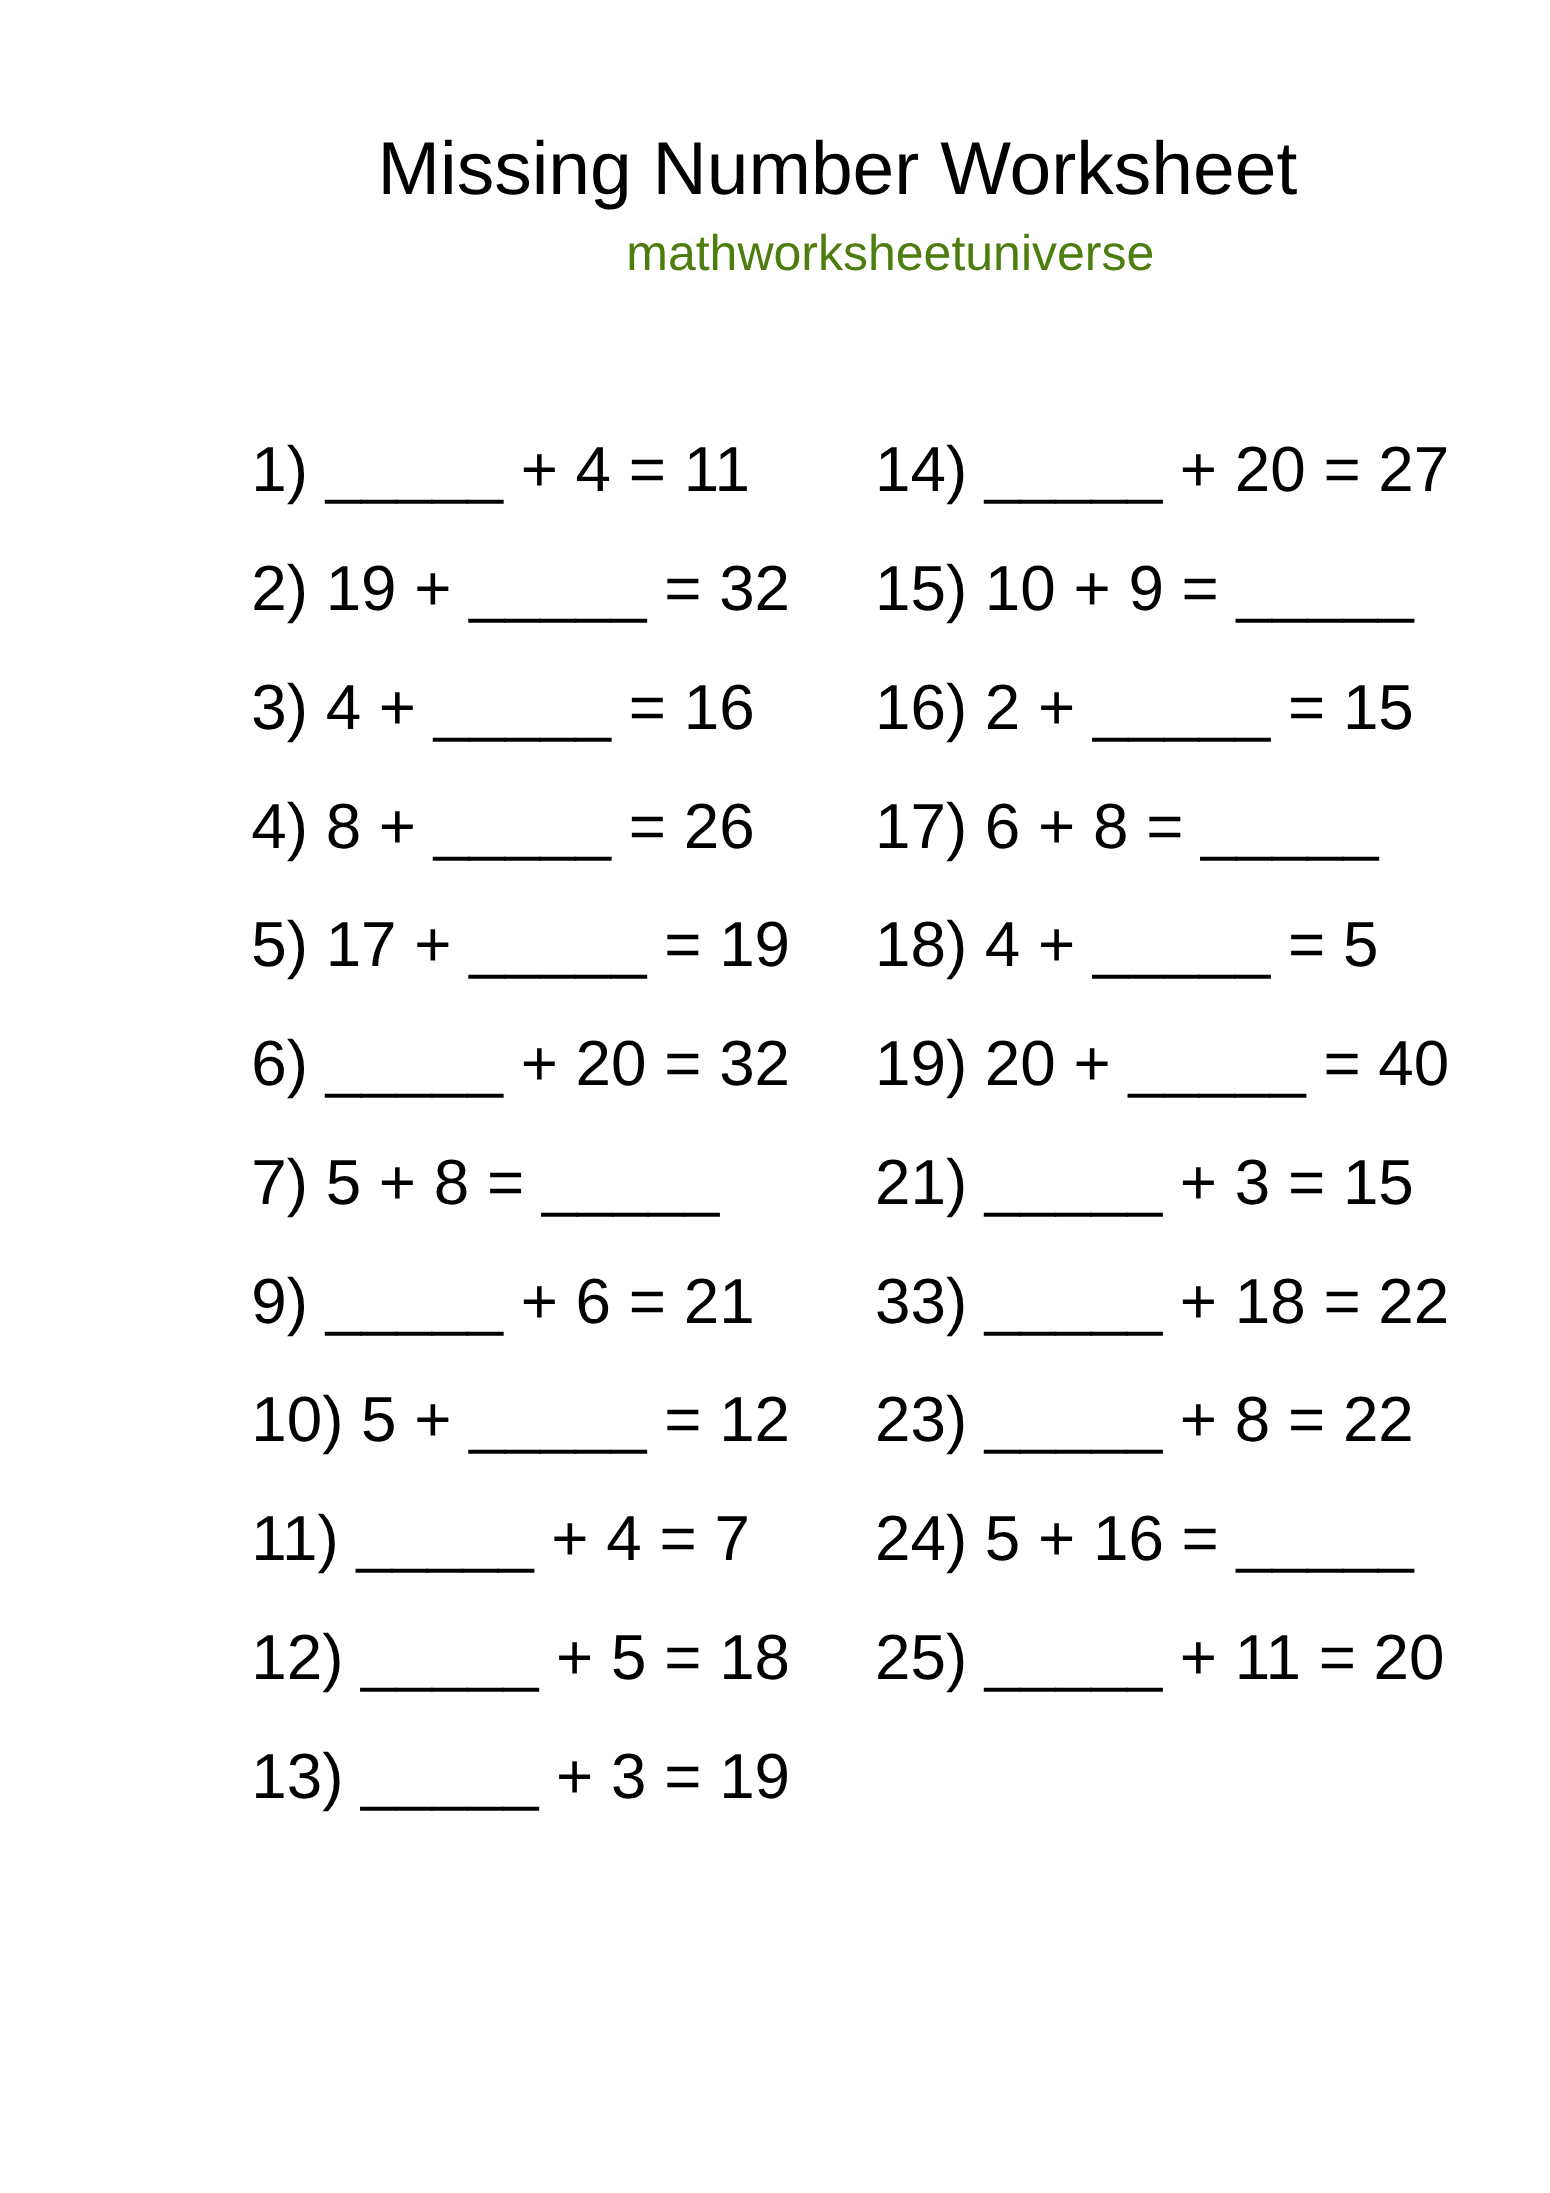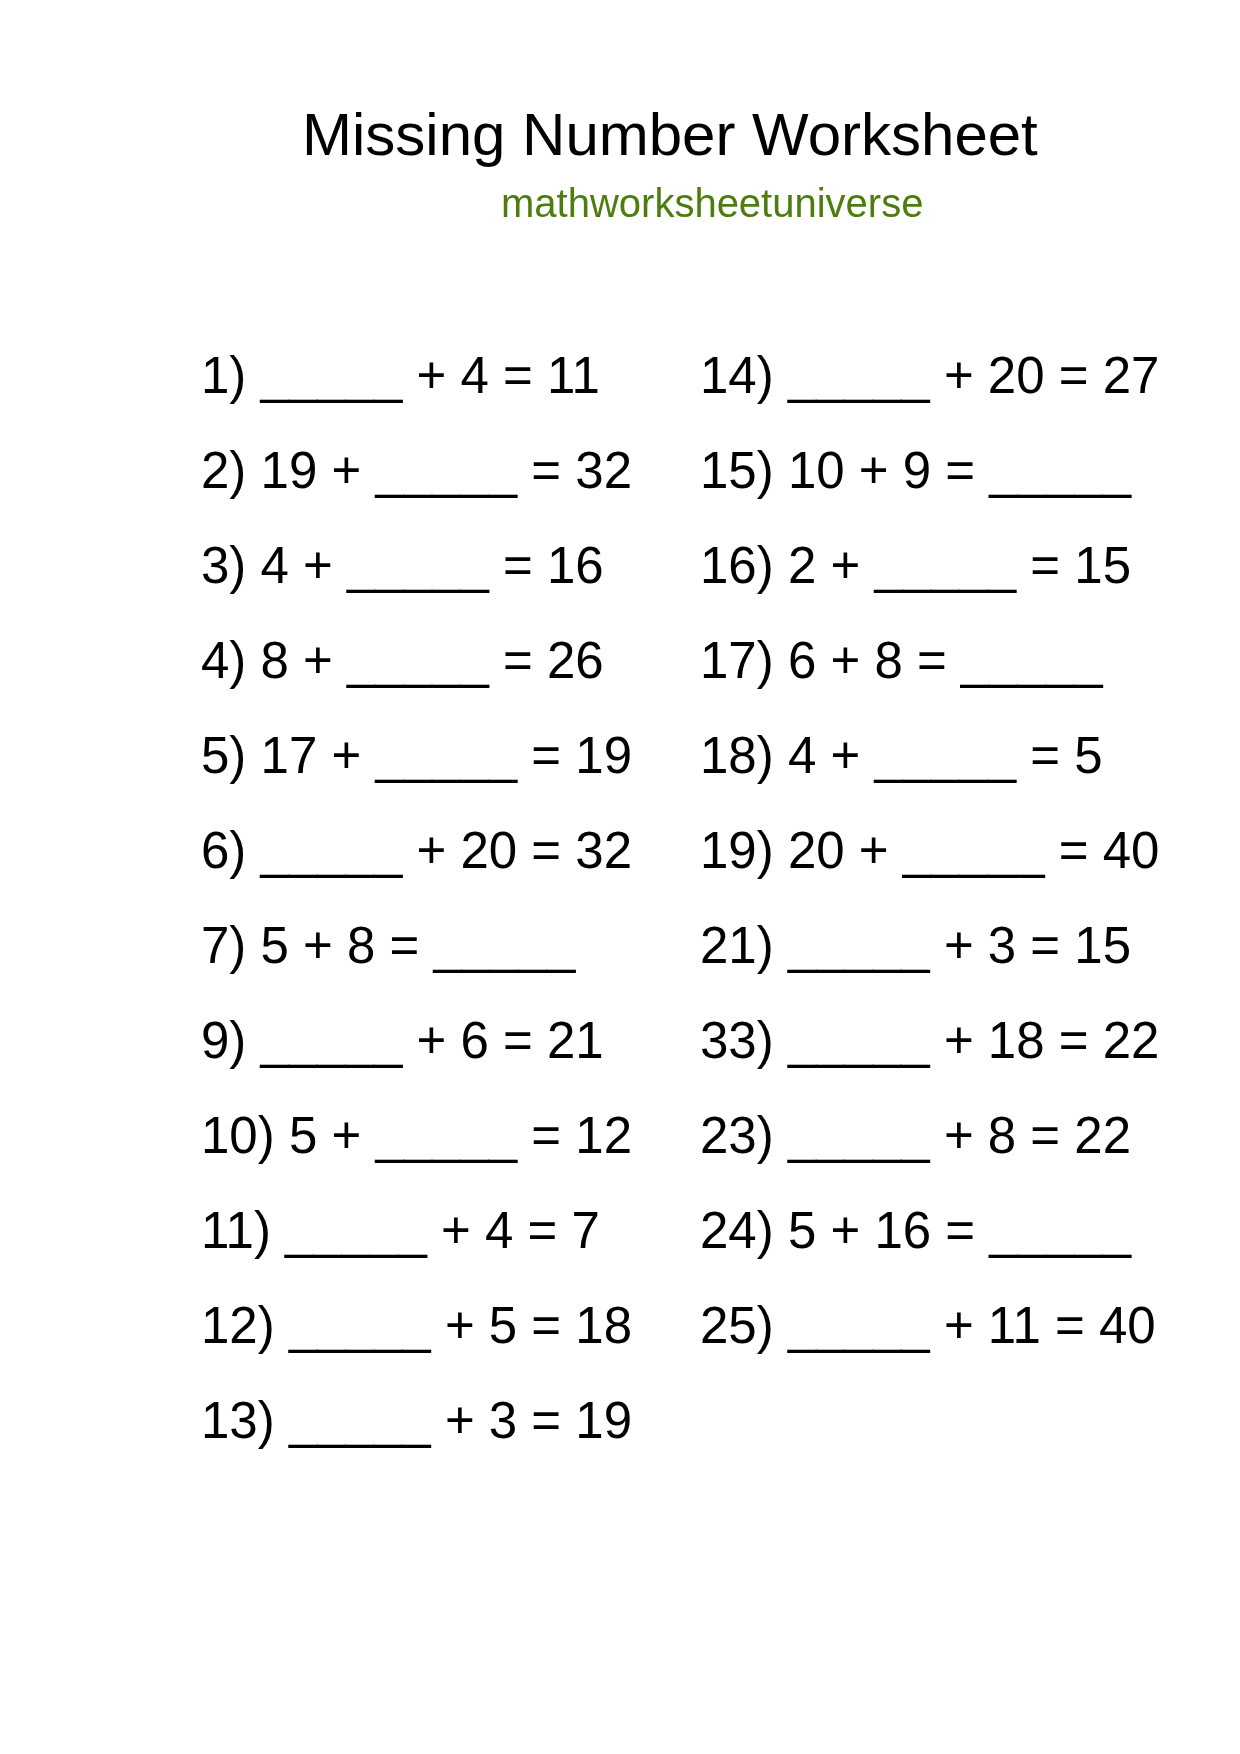--- a/index.html
+++ b/index.html
@@ -66,14 +66,14 @@
   <div class="problem"><span>14)</span> <span>_____ + 20 = 27</span></div>
   <div class="problem"><span>15)</span> <span>10 + 9 = _____</span></div>
   <div class="problem"><span>16)</span> <span>2 + _____ = 15</span></div>
   <div class="problem"><span>17)</span> <span>6 + 8 = _____</span></div>
   <div class="problem"><span>18)</span> <span>4 + _____ = 5</span></div>
   <div class="problem"><span>19)</span> <span>20 + _____ = 40</span></div>
   <div class="problem"><span>21)</span> <span>_____ + 3 = 15</span></div>
   <div class="problem"><span>33)</span> <span>_____ + 18 = 22</span></div>
   <div class="problem"><span>23)</span> <span>_____ + 8 = 22</span></div>
   <div class="problem"><span>24)</span> <span>5 + 16 = _____</span></div>
-  <div class="problem"><span>25)</span> <span>_____ + 11 = 40</span></div>
+  <div class="problem"><span>25)</span> <span>_____ + 11 = 20</span></div>
 </div>
 
 </body></html>

